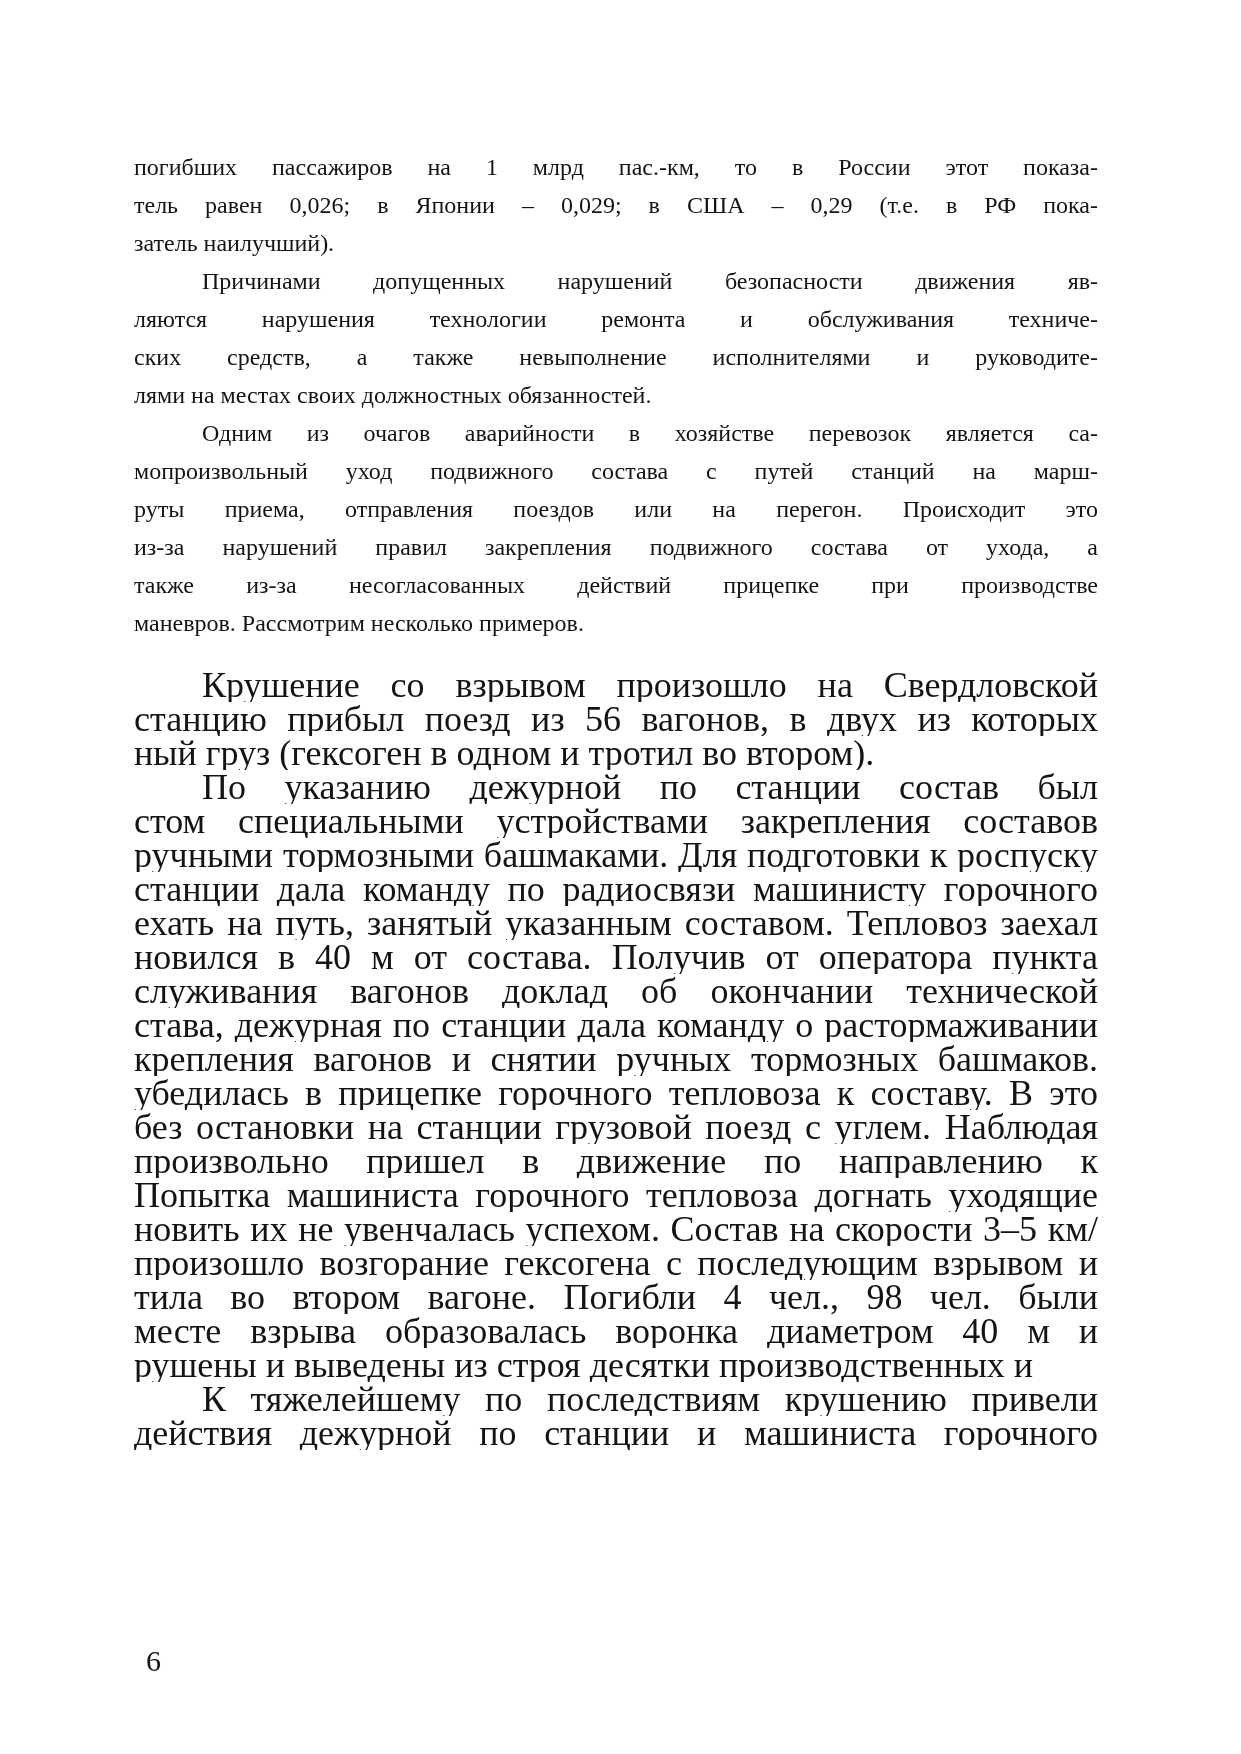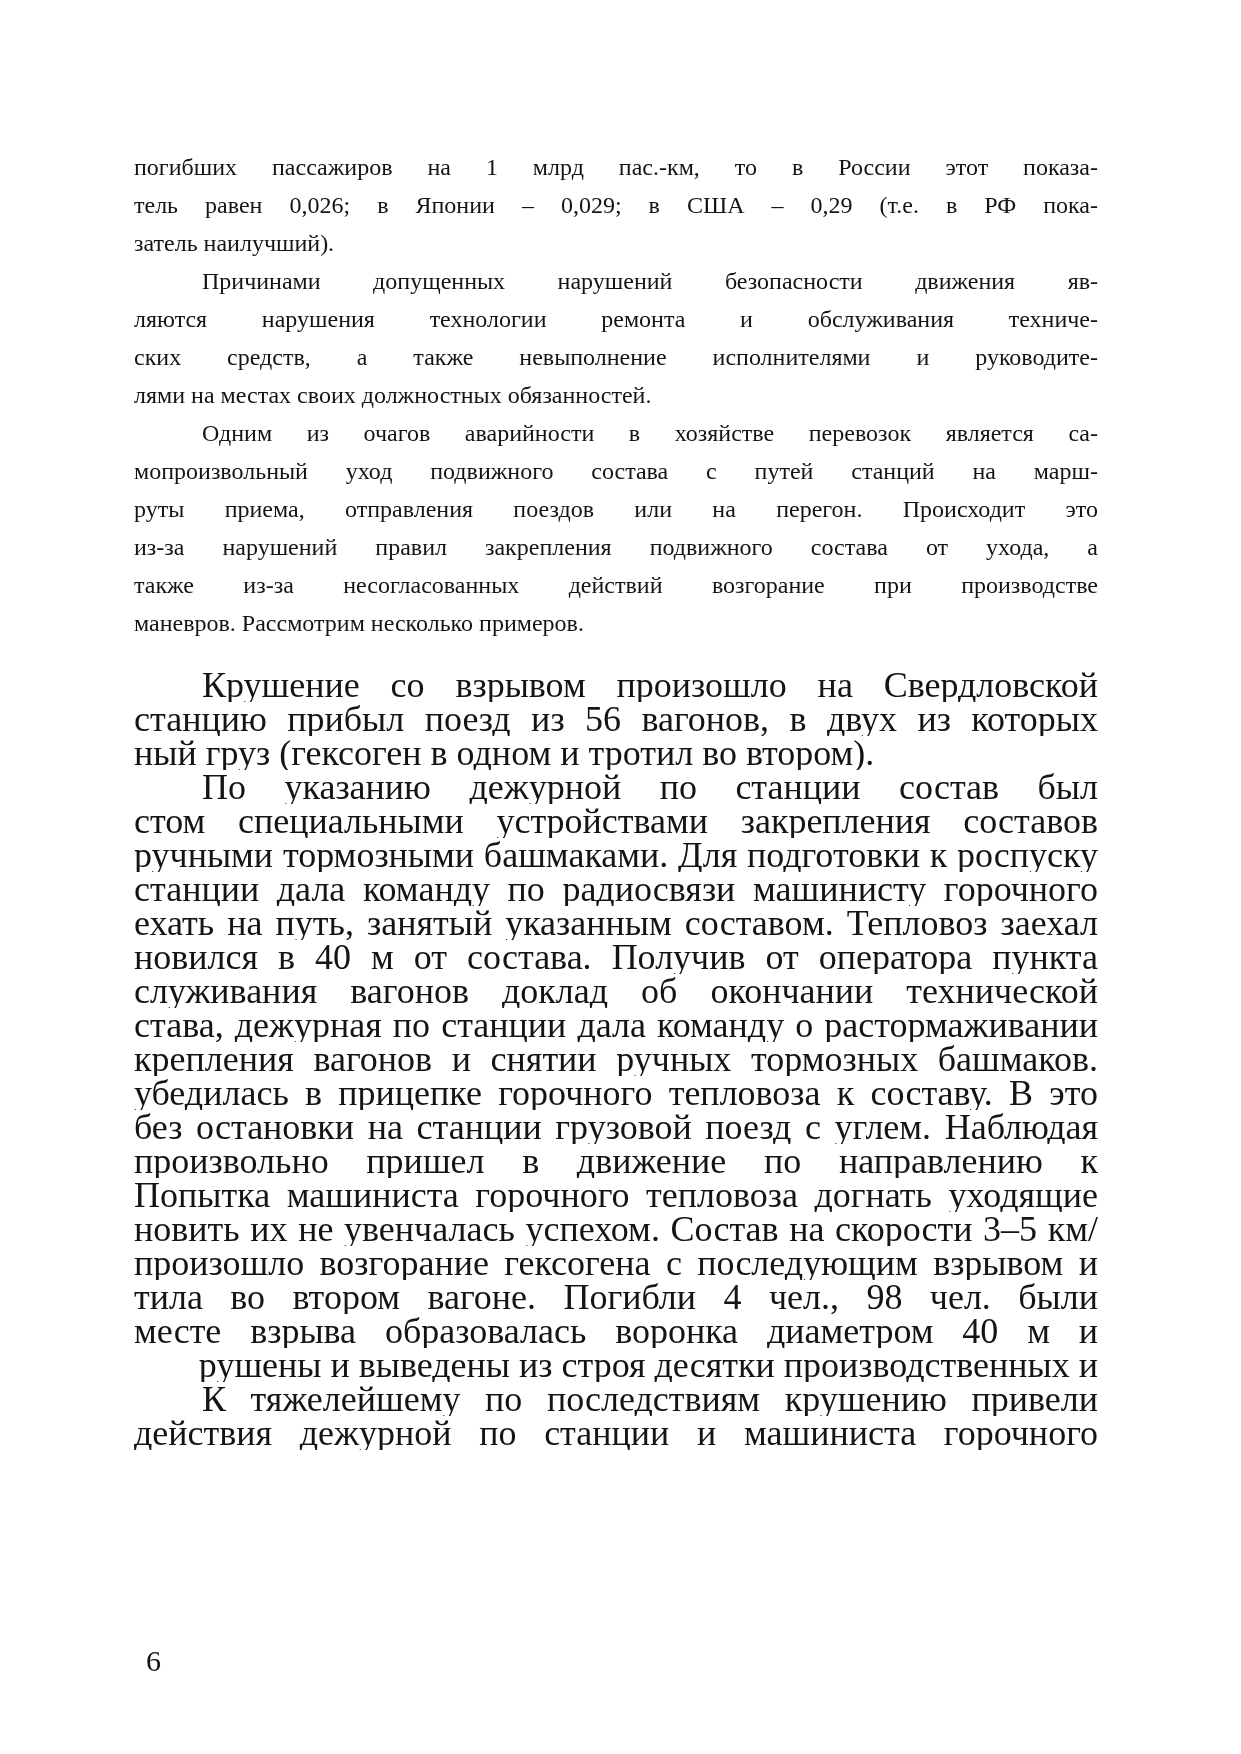--- a/index.html
+++ b/index.html
@@ -26,21 +26,21 @@
   .paragraph { margin: 0; }
   .line {
     text-align: justify;
     text-align-last: justify;
     overflow: hidden;
     white-space: normal;
   }
   .primary .line   { height: 38px; }
   .secondary .line { height: 34px; }
   .line.indent { text-indent: 68px; }
-  .line.last { text-align: right; text-align-last: left; }
+  .line.last { text-align: left; text-align-last: left; }
   .page-number {
     position: absolute;
     left: 146px; top: 1642px;
     font-size: 30px;
     line-height: 38px;
     color: #141414;
   }
 </style>
 </head>
 <body>
@@ -57,21 +57,21 @@
           <div class="line indent">Причинами допущенных нарушений безопасности движения яв-</div>
           <div class="line">ляются нарушения технологии ремонта и обслуживания техниче-</div>
           <div class="line">ских средств, а также невыполнение исполнителями и руководите-</div>
           <div class="line last">лями на местах своих должностных обязанностей.</div>
         </div>
         <div class="paragraph">
           <div class="line indent">Одним из очагов аварийности в хозяйстве перевозок является са-</div>
           <div class="line">мопроизвольный уход подвижного состава с путей станций на марш-</div>
           <div class="line">руты приема, отправления поездов или на перегон. Происходит это</div>
           <div class="line">из-за нарушений правил закрепления подвижного состава от ухода, а</div>
-          <div class="line">также из-за несогласованных действий возгорание при производстве</div>
+          <div class="line">также из-за несогласованных действий прицепке при производстве</div>
           <div class="line last">маневров. Рассмотрим несколько примеров.</div>
         </div>
       </section>
       <section class="block secondary">
         <div class="paragraph">
           <div class="line indent">Крушение со взрывом произошло на Свердловской железной дороге</div>
           <div class="line">станцию прибыл поезд из 56 вагонов, в двух из которых находился разряд-</div>
           <div class="line last">ный груз (гексоген в одном и тротил во втором).</div>
         </div>
         <div class="paragraph">

